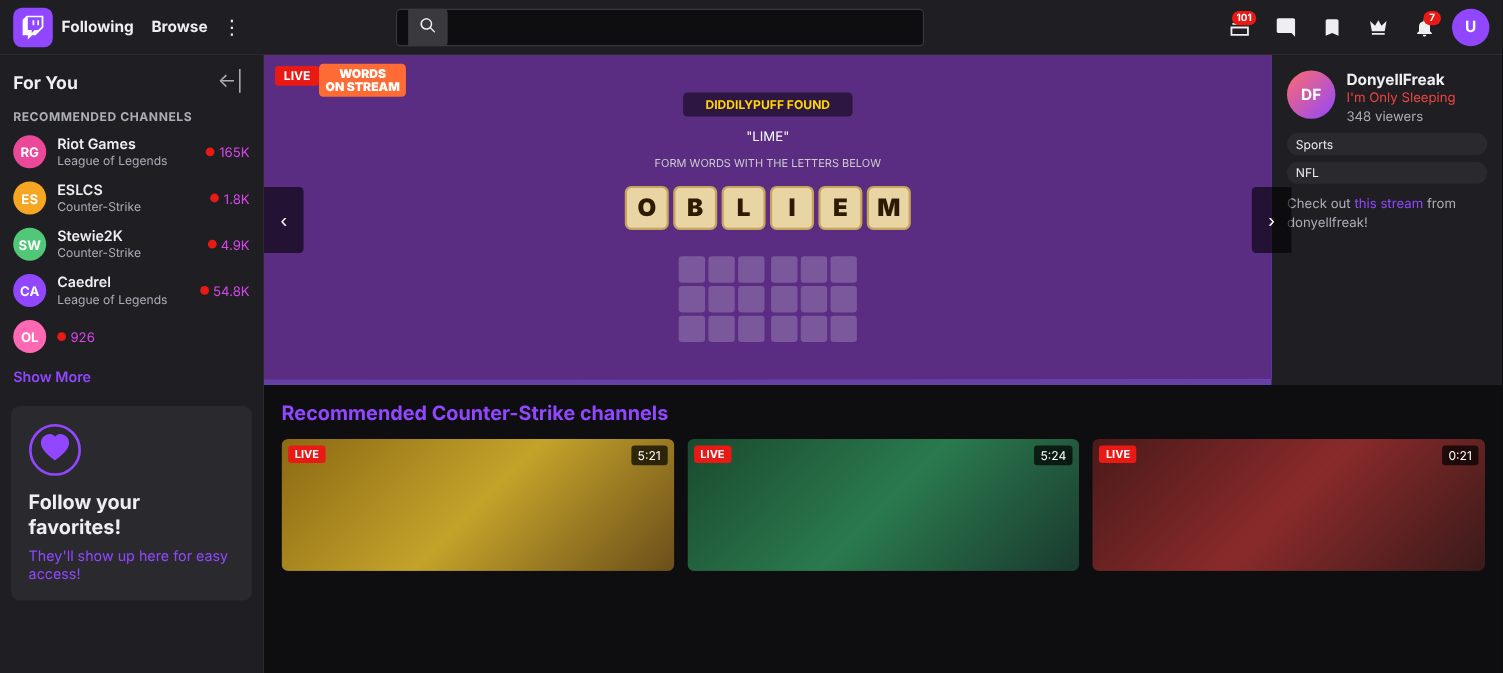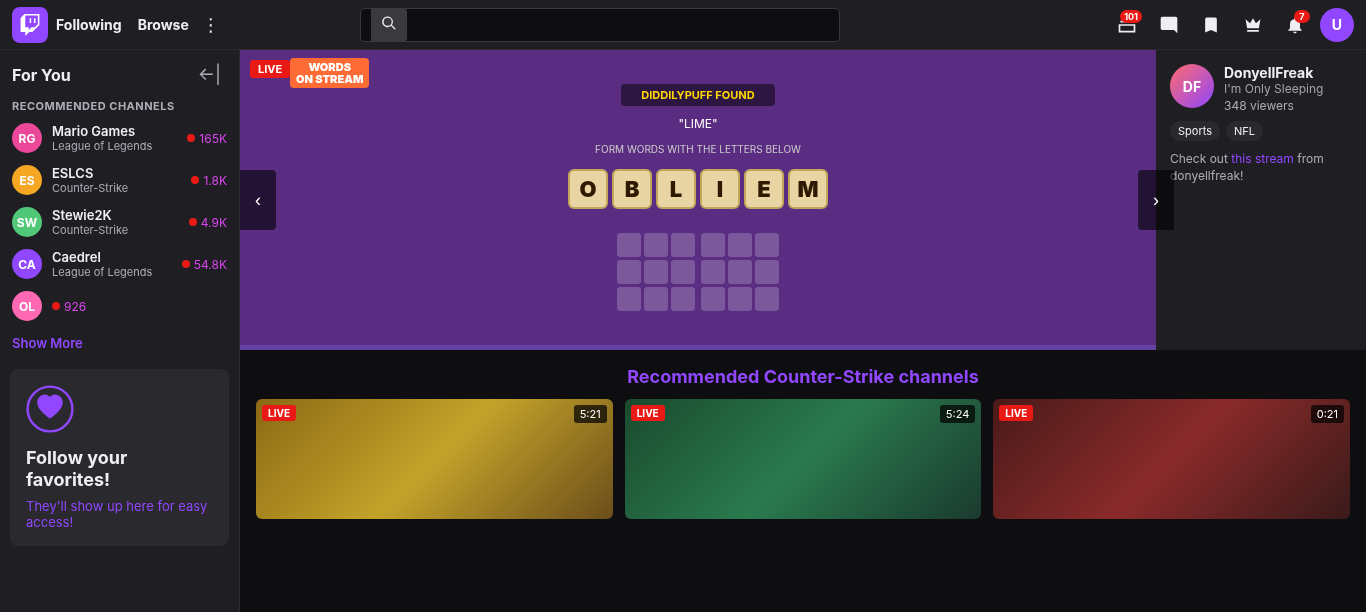--- a/index.html
+++ b/index.html
@@ -294,36 +294,36 @@
       display: flex; flex-direction: column;
     }
     .streamer-header { display: flex; align-items: flex-start; gap: 10px; margin-bottom: 8px; }
     .streamer-avatar {
       width: 44px; height: 44px; border-radius: 50%;
       background: linear-gradient(135deg, #ff6b6b, #9147ff);
       flex-shrink: 0; display: flex; align-items: center; justify-content: center;
       font-weight: 700; font-size: 14px; color: white;
     }
     .streamer-name { font-size: 14px; font-weight: 700; color: #efeff1; }
-    .streamer-title { font-size: 12px; color: #a3a3a3; margin-bottom: 2px; }
+    .streamer-title { font-size: 12px; color: #ef4444; margin-bottom: 2px; }
     .streamer-viewers { font-size: 12px; color: #adadb8; }
-    .stream-tags { display: flex; gap: 6px; margin-bottom: 10px; flex-wrap: wrap; }
+    .stream-tags { display: flex; gap: 6px; margin-bottom: 10px; flex-wrap: wrap; flex-direction: column; }
     .stream-tag {
       background: #2a2a2e;
       color: #efeff1;
       font-size: 11px;
       padding: 3px 8px;
       border-radius: 12px;
       cursor: pointer;
     }
     .stream-desc { font-size: 12px; color: #adadb8; line-height: 1.4; }
     .stream-desc a { color: #9147ff; text-decoration: none; }
 
     
-    .recommended-section { padding: 16px 16px 12px; text-align: center; }
+    .recommended-section { padding: 16px 16px 12px; }
     .rec-title { font-size: 18px; font-weight: 700; margin-bottom: 12px; }
     .rec-title span { color: #9147ff; }
     .stream-cards { display: flex; gap: 12px; }
     .stream-card {
       flex: 1;
       cursor: pointer;
       border-radius: 6px;
       overflow: hidden;
     }
     .card-thumb {
@@ -407,21 +407,21 @@
     <div class="sidebar-header">
       <span class="sidebar-title">For You</span>
       <span class="collapse-btn">←|</span>
     </div>
     <div class="section-label">RECOMMENDED CHANNELS</div>
 
     <div id="channels-list">
         <div class="channel-item">
       <div class="channel-avatar" style="background:#ec4899">RG</div>
       <div class="channel-info">
-        <div class="channel-name">Mario Games</div>
+        <div class="channel-name">Riot Games</div>
         <div class="channel-game">League of Legends</div>
       </div>
       <div class="channel-viewers">
         <div class="live-dot"></div>
         <span>165K</span>
       </div>
     </div>
         <div class="channel-item">
       <div class="channel-avatar" style="background:#f5a623">ES</div>
       <div class="channel-info">

